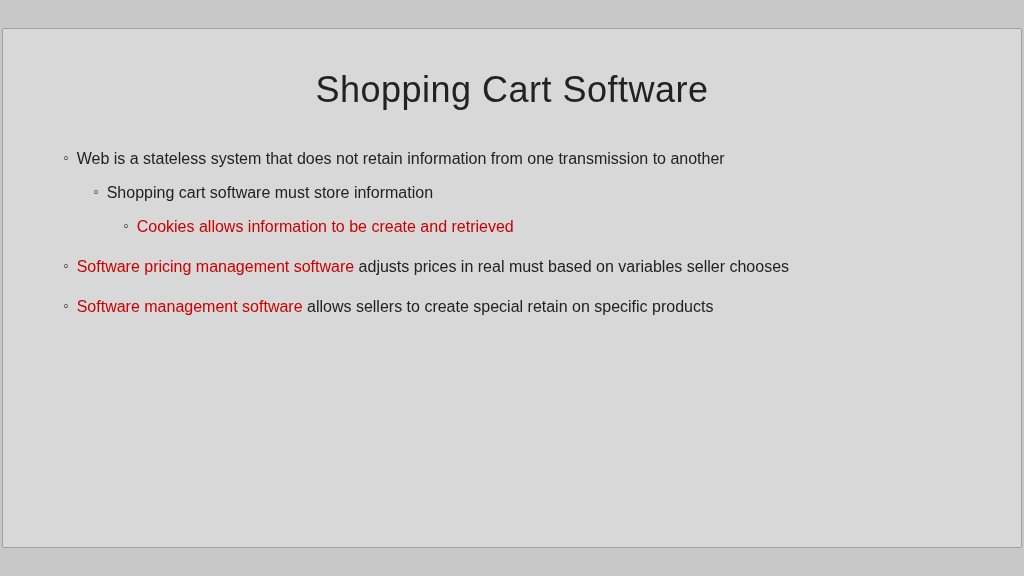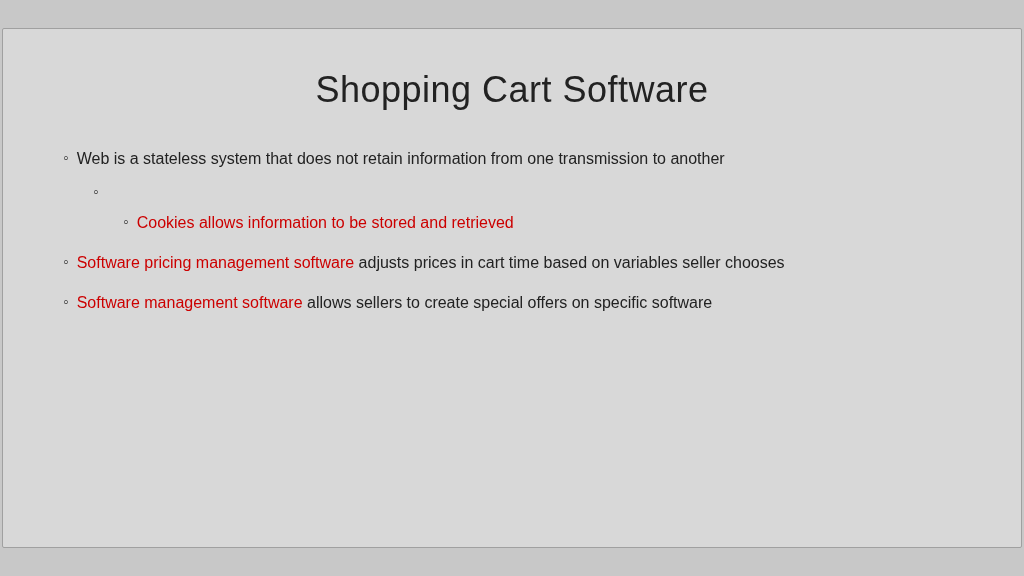--- a/index.html
+++ b/index.html
@@ -91,35 +91,36 @@
   <div class="slide-title">Shopping Cart Software</div>
   <div class="content">
 
     <div class="bullet-item level-1">
       <span class="bullet-marker">◦</span>
       <span class="bullet-text black-text">Web is a stateless system that does not retain information from one transmission to another</span>
     </div>
 
     <div class="bullet-item level-2">
       <span class="bullet-marker">◦</span>
+      <span class="bullet-text black-text">Shopping cart software must store information</span>
     </div>
 
     <div class="bullet-item level-3">
       <span class="bullet-marker">◦</span>
-      <span class="bullet-text red-text">Cookies allows information to be stored and retrieved</span>
+      <span class="bullet-text red-text">Cookies allows information to be create and retrieved</span>
     </div>
 
     <div class="bullet-item level-1" style="margin-top:6px;">
       <span class="bullet-marker">◦</span>
       <span class="bullet-text">
-        <span class="red-text">Software pricing management software</span><span class="black-text"> adjusts prices in cart time based on variables seller chooses</span>
+        <span class="red-text">Software pricing management software</span><span class="black-text"> adjusts prices in real must based on variables seller chooses</span>
       </span>
     </div>
 
     <div class="bullet-item level-1" style="margin-top:6px;">
       <span class="bullet-marker">◦</span>
       <span class="bullet-text">
-        <span class="red-text">Software management software</span><span class="black-text"> allows sellers to create special offers on specific software</span>
+        <span class="red-text">Software management software</span><span class="black-text"> allows sellers to create special retain on specific products</span>
       </span>
     </div>
 
   </div>
 </div>
 
 </body></html>

